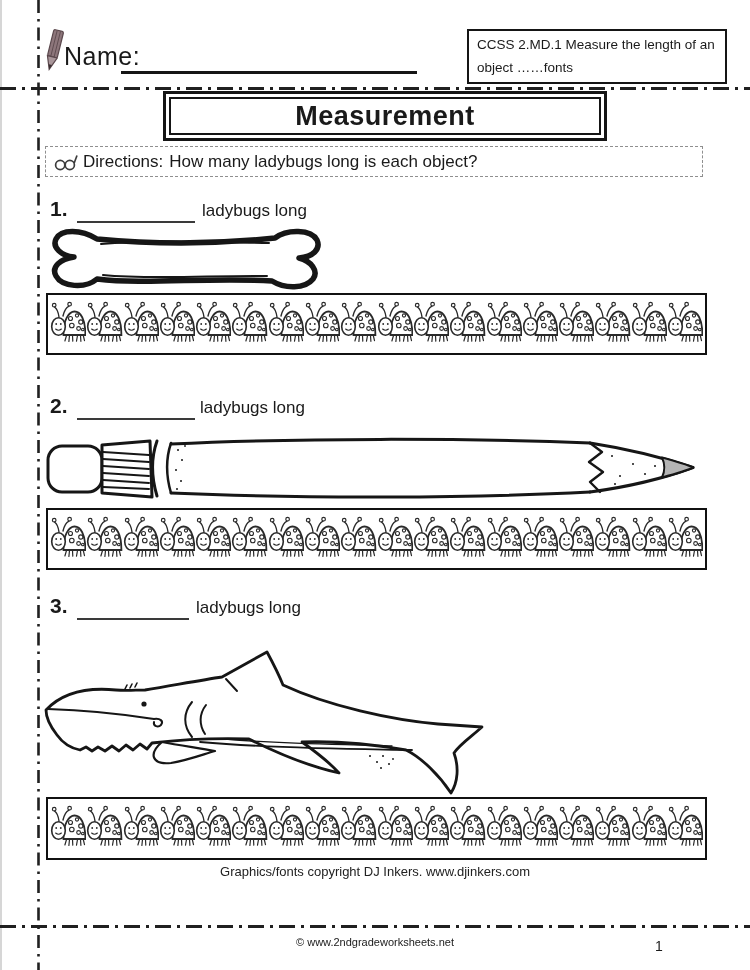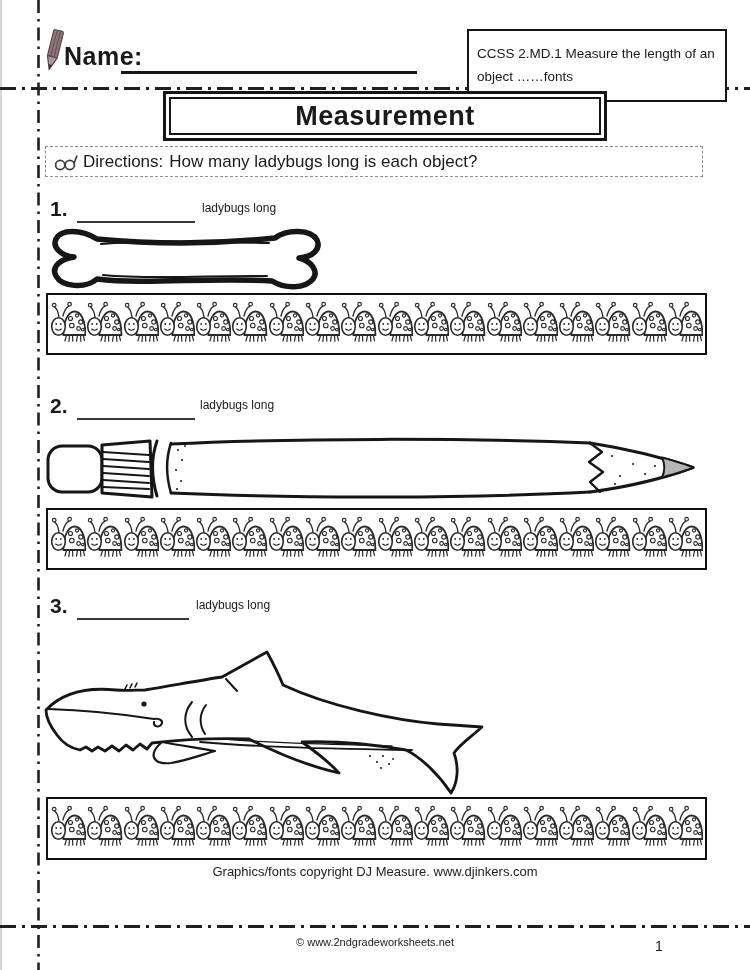--- a/index.html
+++ b/index.html
@@ -1,37 +1,37 @@
 <!DOCTYPE html>
 <html><head>
 <meta charset="utf-8">
 <style>
   html,body{margin:0;padding:0;background:#fff;}
   .page{position:relative;width:750px;height:970px;background:#fff;overflow:hidden;
         font-family:"Liberation Sans",sans-serif;color:#1a1a1a;}
   .abs{position:absolute;}
   .overlay{position:absolute;left:0;top:0;pointer-events:none;}
   
-  .name-label{left:64px;top:42px;font-size:25px;font-weight:700;letter-spacing:.5px;}
+  .name-label{left:64px;top:42px;font-size:25px;font-weight:400;letter-spacing:.5px;}
   .name-line{left:121px;top:71px;width:296px;border-top:3px solid #151515;}
   .ccss-box{left:467px;top:29px;width:240px;height:47px;border:2.5px solid #151515;
-            padding:11px 8px;font-size:13.5px;line-height:23px;background:#fff;}
+            padding:2px 8px;font-size:13.5px;line-height:23px;background:#fff;}
   
   .title-box{left:163px;top:91px;width:438px;height:44px;border:3px solid #151515;background:#fff;}
   .title-inner{position:absolute;left:3px;top:3px;right:3px;bottom:3px;border:2px solid #151515;
                display:flex;align-items:center;justify-content:center;
                font-size:27px;font-weight:700;letter-spacing:.5px;}
   
   .directions-box{left:45px;top:146px;width:649px;height:29px;border:1px dashed #8f8f8f;
                   display:flex;align-items:center;padding-left:7px;font-size:17px;background:#fff;}
   .directions-box .lbl{margin:0 6px 0 4px;}
   
   .item-number{font-size:21px;font-weight:700;}
   .item-line{border-top:2px solid #3a3a3a;}
-  .item-suffix{font-size:12px;}
+  .item-suffix{font-size:17px;}
   .strip{border:2.5px solid #111;background:#fff;display:flex;align-items:flex-start;
          padding:3px 0 0 2px;box-sizing:border-box;overflow:hidden;}
   
   .credit{left:0;top:864px;width:750px;text-align:center;font-size:13px;color:#222;}
   .site{left:0;top:936px;width:750px;text-align:center;font-size:11px;}
   .page-num{left:655px;top:938px;font-size:14px;}
 </style>
 </head>
 <body>
 
@@ -1631,17 +1631,17 @@
         <circle cx="330" cy="110" r="1"></circle>
           <circle cx="337" cy="116" r="1"></circle>
           <circle cx="343" cy="110" r="1"></circle>
         <circle cx="349" cy="118" r="1"></circle>
           <circle cx="341" cy="122" r="1"></circle>
           <circle cx="353" cy="113" r="0.9"></circle>
       </g>
     </g>
   </svg>
 
-  <div class="abs credit">Graphics/fonts copyright DJ Measure. www.djinkers.com</div>
+  <div class="abs credit">Graphics/fonts copyright DJ Inkers. www.djinkers.com</div>
   <div class="abs site">© www.2ndgradeworksheets.net</div>
   <div class="abs page-num">1</div>
 
 </div>
 
 </body></html>

